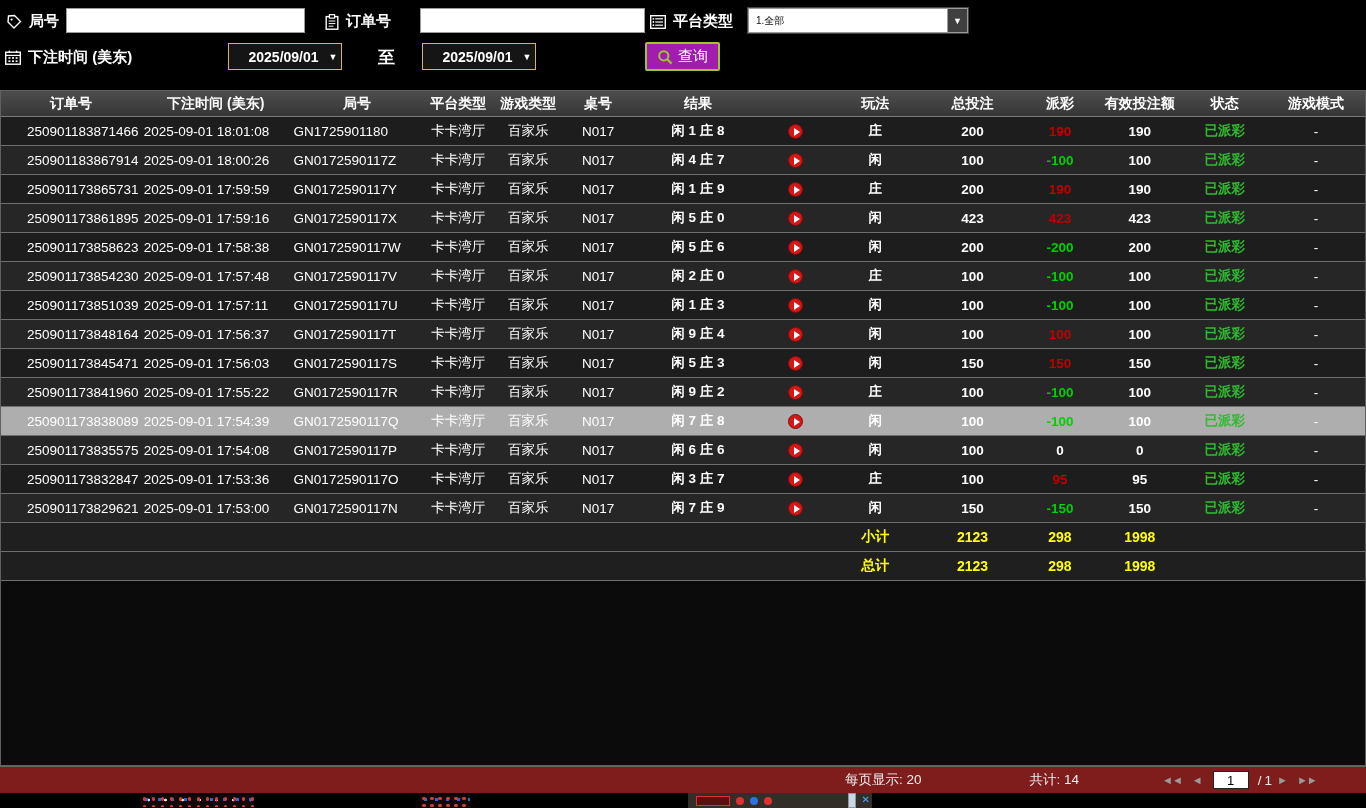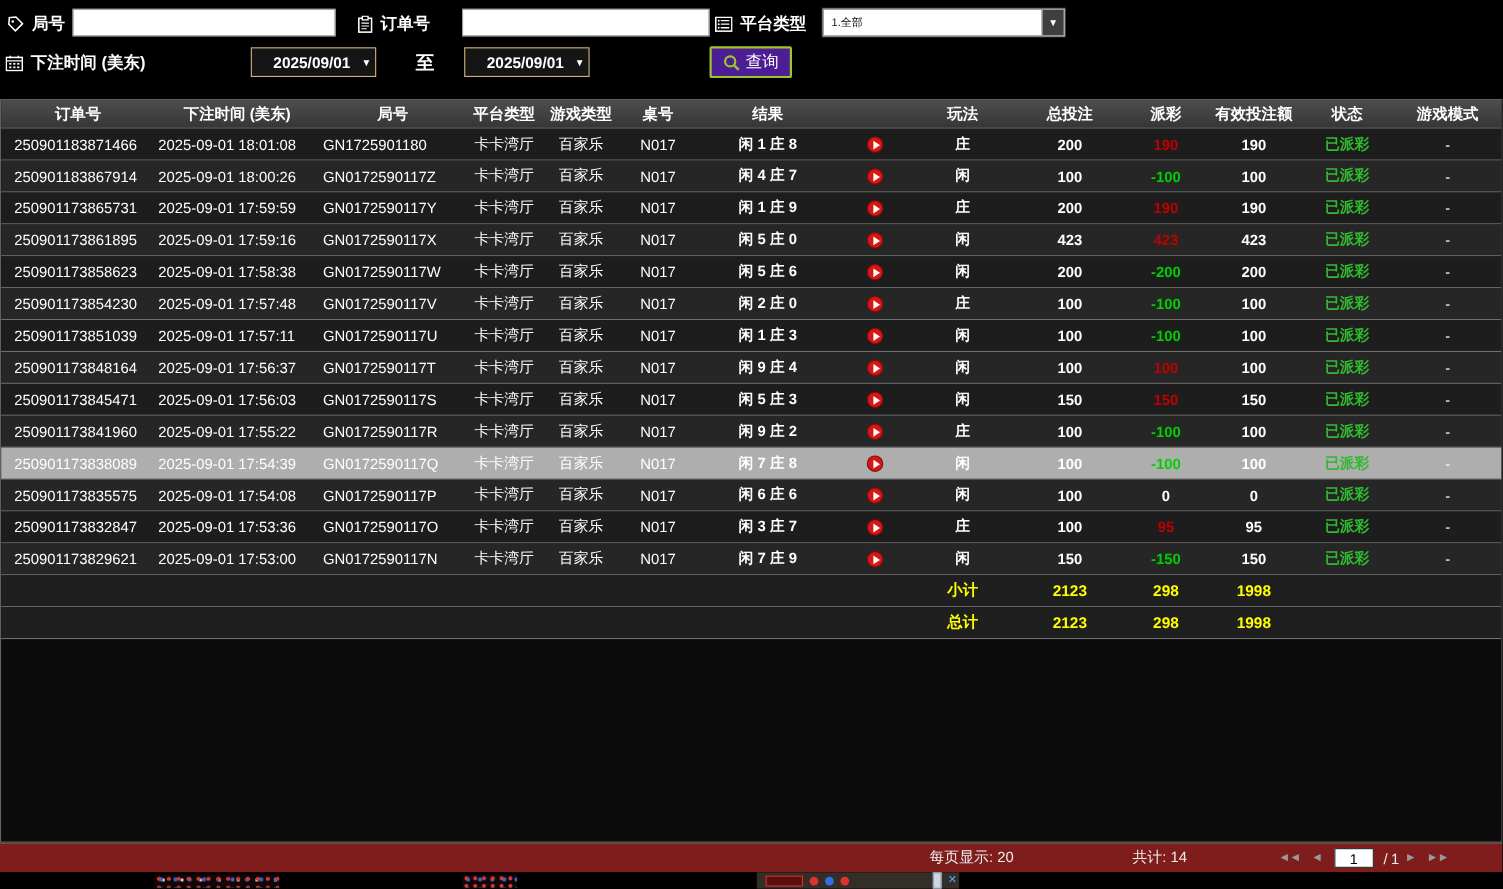--- a/index.html
+++ b/index.html
@@ -11,31 +11,31 @@
   .filter-bar { position:relative; height:90px; background:#000; }
   .f-group { position:absolute; display:flex; align-items:center; gap:7px; color:#fff; font-weight:bold; font-size:15px; height:27px; }
   .f-icon { display:flex; align-items:center; }
   .f-input { position:absolute; height:25px; background:#fff; border:1px solid #9a9a9a; font-size:14px; padding:0 5px; color:#111; font-family:"Liberation Sans", sans-serif; }
   .combo { position:absolute; height:25px; background:#fff; border:1px solid #9a9a9a; display:flex; align-items:center; cursor:pointer; box-shadow:0 0 0 1px #444; }
   .combo-text { flex:1; font-size:10px; color:#111; padding:0 7px; }
   .combo-arrow { width:20px; height:100%; background:#3f3f3f; color:#fff; font-size:9px; display:flex; align-items:center; justify-content:center; border-left:1px solid #9a9a9a; }
   .date-btn { position:absolute; width:114px; height:27px; background:#151515; border:1px solid #d2b27a; color:#fff; font-size:14px; font-weight:bold; display:flex; align-items:center; justify-content:center; gap:10px; cursor:pointer; font-family:"Liberation Sans", sans-serif;padding-left:16px; }
   .date-btn .caret { font-size:9px; }
   .to-label { position:absolute; color:#fff; font-size:17px; font-weight:bold; }
-  .search-btn { position:absolute; height:29px; padding:0 10px; background:#4c1d95; border:2px solid #9dc62a; border-radius:2px; color:#fff; font-size:15px; display:flex; align-items:center; gap:5px; cursor:pointer; font-family:"Liberation Sans", sans-serif; }
+  .search-btn { position:absolute; height:29px; padding:0 10px; background:#a21caf; border:2px solid #9dc62a; border-radius:2px; color:#fff; font-size:15px; display:flex; align-items:center; gap:5px; cursor:pointer; font-family:"Liberation Sans", sans-serif; }
 
   
   .table-wrap { height:676px; border:1px solid #606060; background:#0b0b0b; overflow:hidden; }
   .td { display:flex; align-items:center; justify-content:center; height:100%; overflow:hidden; white-space:nowrap; }
   .thead { display:flex; height:26px; background:linear-gradient(#4d4d4d,#363636); border-bottom:1px solid #7a7a7a; color:#fff; font-size:14px; font-weight:bold; }
   .thead .td { justify-content:center; padding:0; }
   .tr { display:flex; height:29px; color:#fff; font-size:13.5px; border-bottom:1px solid #6e6e6e; background:#1d1d1d; cursor:pointer; }
   [data-name="table-body"] .tr:nth-child(even) { background:#262626; }
   [data-name="table-body"] .tr.selected { background:#aeaeae; }
-  .c-order { width:140px; justify-content:flex-start; padding-left:12px; }
+  .c-order { width:140px; justify-content:flex-start; padding-left:26px; }
   .c-time { width:150px; justify-content:flex-start; padding-left:3px; }
   .c-round { width:133px; justify-content:flex-start; padding-left:3px; }
   .c-platform { width:70px; } .c-game { width:70px; } .c-tableno { width:70px; }
   .c-result { width:130px; font-weight:bold; }
   .c-video { width:65px; }
   .c-play { width:95px; font-weight:bold; }
   .c-total { width:100px; font-weight:bold; }
   .c-payout { width:75px; font-weight:bold; }
   .c-valid { width:85px; font-weight:bold; }
   .c-status { width:85px; font-weight:bold; color:#2fbb2f; }

